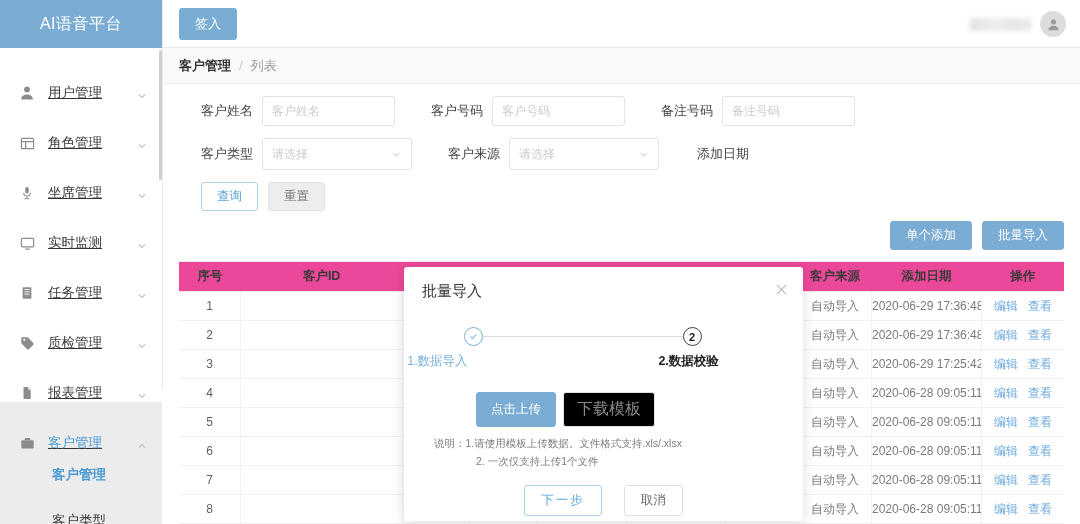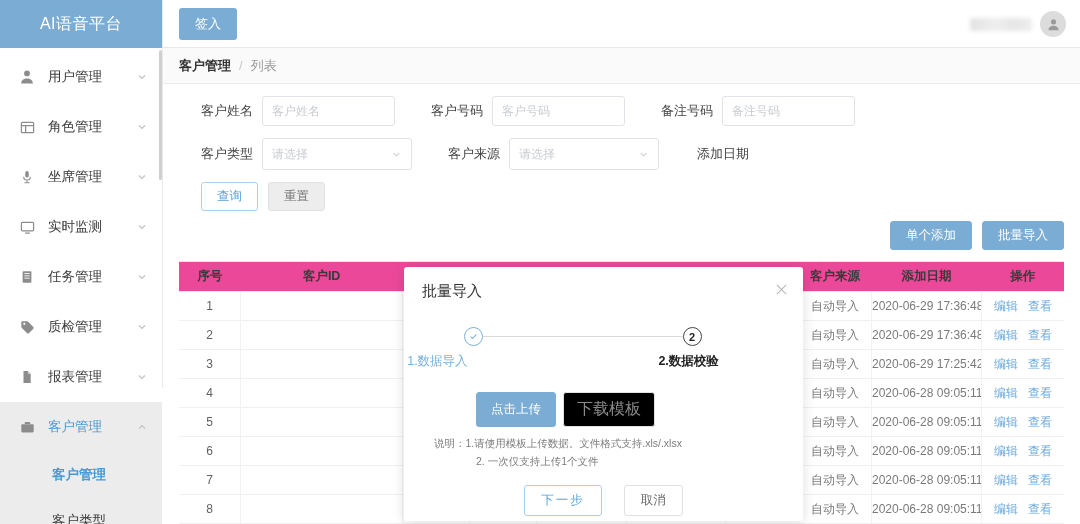--- a/index.html
+++ b/index.html
@@ -23,24 +23,25 @@
   .brand {
     height: 48px;
     background: #7badd4;
     color: #ffffff;
     display: flex; align-items: center; justify-content: center;
     font-size: 16px; letter-spacing: .5px;
   }
   .nav { padding-top: 4px; }
   .nav-item {
     height: 50px;
-    display: flex; align-items: center;
+    display: flex; align-items: flex-end;
     padding: 0 14px 0 18px;
     cursor: pointer;
     position: relative;
+    text-decoration: underline;
   }
   .nav-item .ic {
     width: 18px; height: 18px;
     display: inline-flex; align-items: center; justify-content: center;
     color: #8c8c8c; flex: 0 0 18px;
   }
   .nav-item .lbl {
     margin-left: 12px; font-size: 13.5px; color: #3b3b3b; flex: 1;
     white-space: nowrap;
   }

